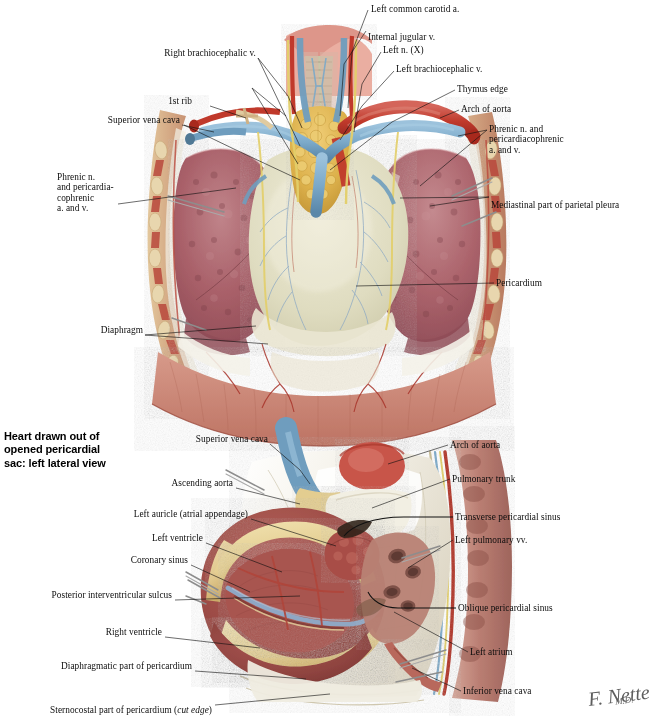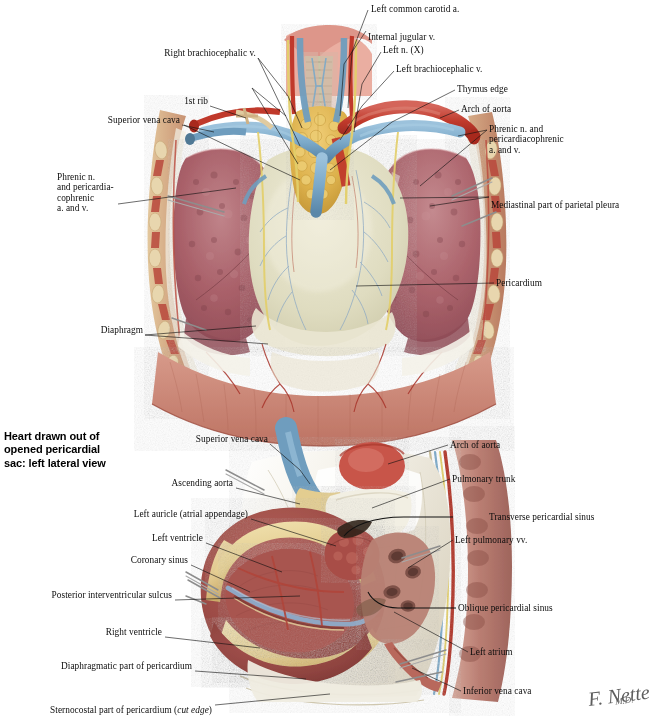--- a/index.html
+++ b/index.html
@@ -682,21 +682,21 @@
   <div class="lbl l" style="left:396px;top:64px;">Left brachiocephalic v.</div>
   <div class="lbl l" style="left:457px;top:84px;">Thymus edge</div>
   <div class="lbl l" style="left:461px;top:104px;">Arch of aorta</div>
   <div class="lbl l" style="left:489px;top:124px;">Phrenic n. and
 pericardiacophrenic
 a. and v.</div>
   <div class="lbl l" style="left:491px;top:200px;">Mediastinal part of parietal pleura</div>
   <div class="lbl l" style="left:496px;top:278px;">Pericardium</div>
 
   <div class="lbl r" style="left:56px;top:48px;width:200px;">Right brachiocephalic v.</div>
-  <div class="lbl r" style="left:118px;top:96px;width:90px;text-align:right;">1st rib</div>
+  <div class="lbl r" style="left:102px;top:96px;width:90px;text-align:right;">1st rib</div>
   <div class="lbl r" style="left:30px;top:115px;width:150px;">Superior vena cava</div>
   <div class="lbl l" style="left:57px;top:172px;">Phrenic n.
 and pericardia-
 cophrenic
 a. and v.</div>
   <div class="lbl r" style="left:60px;top:325px;width:83px;">Diaphragm</div>
 
   <div class="figtitle" style="left:4px;top:430px;">Heart drawn out of
 opened pericardial
 sac: left lateral view</div>
@@ -708,21 +708,21 @@
   <div class="lbl r" style="left:93px;top:555px;width:95px;">Coronary sinus</div>
   <div class="lbl r" style="left:12px;top:590px;width:160px;">Posterior interventricular sulcus</div>
   <div class="lbl r" style="left:76px;top:627px;width:86px;">Right ventricle</div>
   <div class="lbl r" style="left:22px;top:661px;width:170px;">Diaphragmatic part of pericardium</div>
   <div class="lbl r" style="left:2px;top:695px;width:210px;">
     <span>Sternocostal part of pericardium (</span><span class="it">cut edge</span><span>)</span>
   </div>
 
   <div class="lbl l" style="left:450px;top:440px;">Arch of aorta</div>
   <div class="lbl l" style="left:452px;top:474px;">Pulmonary trunk</div>
-  <div class="lbl l" style="left:455px;top:512px;padding-left:34px;">Transverse pericardial sinus</div>
+  <div class="lbl l" style="left:455px;top:512px;">Transverse pericardial sinus</div>
   <div class="lbl l" style="left:455px;top:535px;">Left pulmonary vv.</div>
   <div class="lbl l" style="left:458px;top:603px;">Oblique pericardial sinus</div>
   <div class="lbl l" style="left:470px;top:647px;">Left atrium</div>
   <div class="lbl l" style="left:463px;top:686px;">Inferior vena cava</div>
 
   <div class="sig" style="left:568px;top:662px;font-size:20px;transform:rotate(-7deg);">
     <span>F. Netter</span>
   </div>
   <div class="sig" style="left:606px;top:686px;font-size:9px;transform:rotate(-7deg);">
     <span>M.D.</span>

